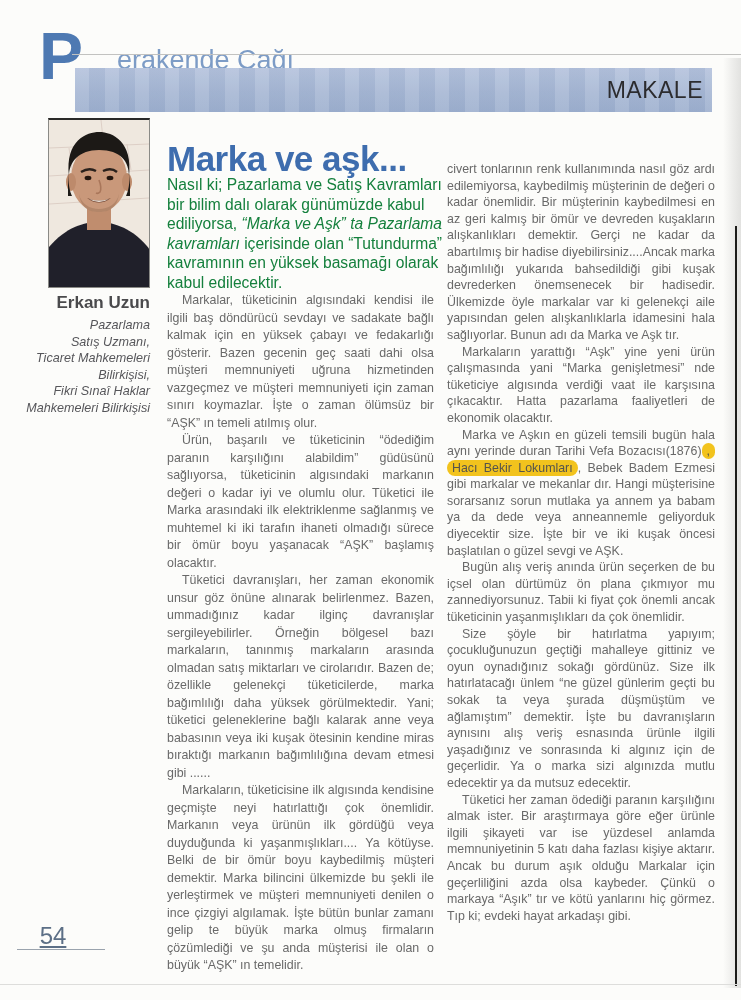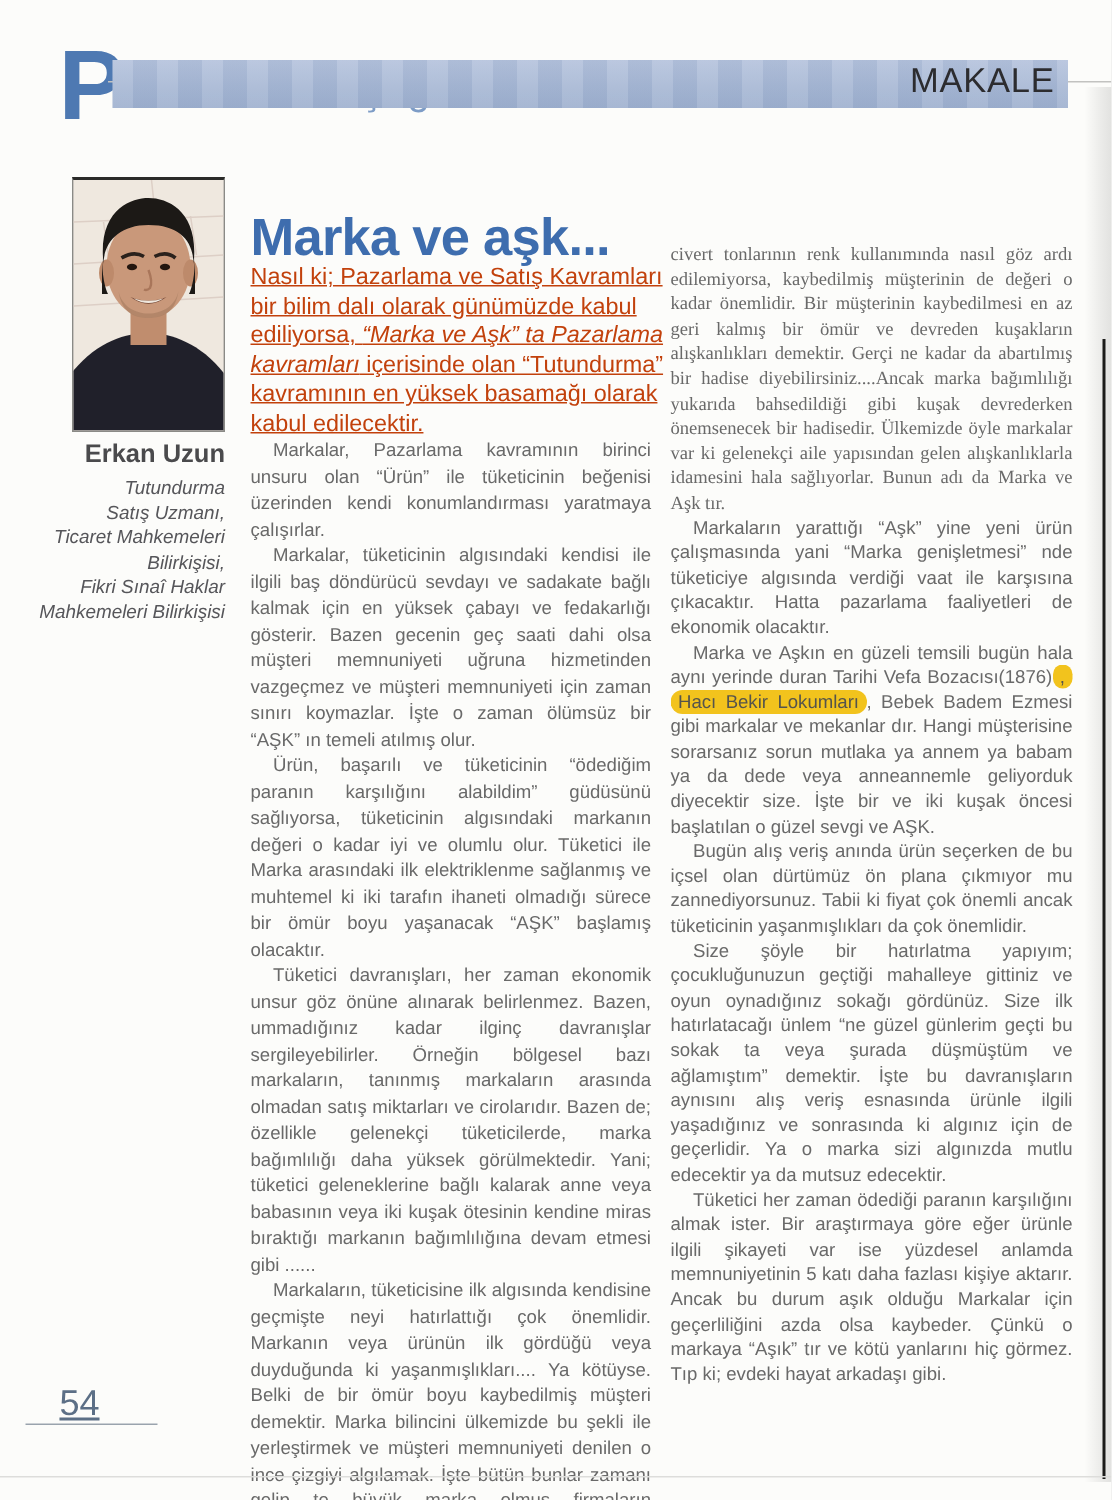--- a/index.html
+++ b/index.html
@@ -16,23 +16,23 @@
   .brand-p{
     font-size:66px;font-weight:700;color:#4e79b2;line-height:76px;
     letter-spacing:-2px;
   }
   .brand-rest{
     position:absolute;left:78px;top:27px;
     font-size:27px;color:#7d9cc6;letter-spacing:0px;white-space:nowrap;
   }
   .header-line{position:absolute;left:72px;top:54px;right:0;height:1px;background:#c2c2c0;}
   .makale-bar{
-    position:absolute;left:75px;top:40px;width:637px;height:32px;
+    position:absolute;left:75px;top:68px;width:637px;height:44px;
     background:linear-gradient(to bottom,#b4c2dc 0%,#a6b7d4 55%,#9dafce 100%);
-    display:flex;align-items:flex-start;justify-content:flex-end;
+    display:flex;align-items:center;justify-content:flex-end;
   }
   .makale-bar::before{
     content:"";position:absolute;inset:0;
     background:repeating-linear-gradient(90deg,rgba(255,255,255,.10) 0 14px,rgba(120,140,175,.10) 14px 30px);
   }
   .makale-label{
     position:relative;font-size:23px;color:#2c2c2f;letter-spacing:.5px;
     padding-right:9px;font-weight:400;
   }
   
@@ -46,28 +46,28 @@
   .author-creds div{
     font-size:12.6px;font-style:italic;color:#56565a;line-height:16.6px;
   }
   
   .article-title{
     position:absolute;left:167px;top:116px;width:300px;
     font-size:35px;font-weight:700;color:#3e6dae;letter-spacing:-0.5px;
   }
   .lede{
     position:absolute;left:167px;top:175px;width:276px;
-    font-size:15.6px;line-height:19.6px;color:#c2410c;text-decoration:underline;
+    font-size:15.6px;line-height:19.6px;color:#15803d;
   }
   .lede .it{font-style:italic;}
   .col{position:absolute;font-size:12.4px;color:#696969;text-align:justify;}
   .col p{margin:0;text-indent:15px;}
   .col-mid{left:167px;top:292px;width:267px;line-height:17.5px;}
   .col-right{left:447px;top:161px;width:268px;line-height:16.6px;}
-  .col-right .plist-first p:first-child{text-indent:0;font-family:Liberation Serif, serif;}
+  .col-right .plist-first p:first-child{text-indent:0;}
   .hl{
     background:#f2c31d;border-radius:9px;padding:1px 5px;
     -webkit-box-decoration-break:clone;box-decoration-break:clone;
     color:#55544c;
   }
   
   .page-number{
     position:absolute;left:18px;top:922px;width:70px;text-align:center;
     font-size:24px;color:#5c6f86;text-decoration:underline;
   }
@@ -129,36 +129,35 @@
       <path d="M50,60 q3,8 1,12 q-2,2 -4,1" stroke="#a9765a" stroke-width="1.6" fill="none"></path>
 
       <path d="M38,78 q12,9 24,0 q-12,5 -24,0" fill="#6b3f2e"></path>
       <path d="M40,79 q10,6 20,0 q-10,3 -20,0" fill="#f0e8de"></path>
     </svg>
   </div>
 
   <div class="author-block">
     <div class="author-name">Erkan Uzun</div>
     <div class="author-creds">
-        <div>Tutundurma</div>
+        <div>Pazarlama</div>
         <div>Satış Uzmanı,</div>
         <div>Ticaret Mahkemeleri</div>
         <div>Bilirkişisi,</div>
         <div>Fikri Sınaî Haklar</div>
         <div>Mahkemeleri Bilirkişisi</div>
       </div>
   </div>
 
   <h1 class="article-title">Marka ve aşk...</h1>
   <div class="lede">
     <span>Nasıl ki; Pazarlama ve Satış Kavramları bir bilim dalı olarak günümüzde kabul ediliyorsa, </span><span class="it">“Marka ve Aşk” ta Pazarlama kavramları</span><span> içerisinde olan “Tutundurma” kavramının en yüksek basamağı olarak kabul edilecektir.</span>
   </div>
 
   <div class="col col-mid">
-      <p>Markalar, Pazarlama kavramının birinci unsuru olan “Ürün” ile tüketicinin beğenisi üzerinden  kendi konumlandırması yaratmaya çalışırlar.</p>
       <p>Markalar, tüketicinin algısındaki kendisi ile ilgili baş döndürücü sevdayı ve sadakate bağlı kalmak için en yüksek çabayı ve fedakarlığı gösterir. Bazen gecenin geç saati dahi olsa müşteri memnuniyeti uğruna hizmetinden vazgeçmez ve müşteri memnuniyeti için zaman sınırı koymazlar. İşte o zaman ölümsüz bir “AŞK” ın temeli atılmış olur.</p>
       <p>Ürün, başarılı ve tüketicinin “ödediğim paranın karşılığını alabildim” güdüsünü sağlıyorsa, tüketicinin algısındaki markanın değeri o kadar iyi ve olumlu olur. Tüketici ile Marka arasındaki ilk elektriklenme sağlanmış ve muhtemel ki iki tarafın ihaneti olmadığı sürece bir ömür boyu yaşanacak “AŞK” başlamış olacaktır.</p>
       <p>Tüketici davranışları, her zaman ekonomik unsur göz önüne alınarak belirlenmez. Bazen,  ummadığınız kadar ilginç davranışlar sergileyebilirler. Örneğin bölgesel bazı markaların, tanınmış markaların arasında olmadan satış miktarları ve cirolarıdır. Bazen de; özellikle gelenekçi tüketicilerde, marka bağımlılığı daha yüksek görülmektedir. Yani; tüketici geleneklerine bağlı kalarak anne veya babasının veya iki kuşak ötesinin kendine miras bıraktığı markanın bağımlılığına devam etmesi gibi ......</p>
       <p>Markaların, tüketicisine ilk algısında kendisine geçmişte neyi hatırlattığı çok önemlidir.  Markanın veya ürünün ilk gördüğü veya duyduğunda ki yaşanmışlıkları.... Ya kötüyse. Belki de bir ömür boyu kaybedilmiş müşteri demektir. Marka bilincini ülkemizde bu şekli ile yerleştirmek ve müşteri memnuniyeti denilen o ince çizgiyi algılamak. İşte bütün bunlar zamanı gelip te büyük marka olmuş firmaların çözümlediği ve şu anda müşterisi ile olan o büyük “AŞK” ın temelidir.</p>
     </div>
 
   <div class="col col-right">
     <div class="plist-first">
         <p>civert tonlarının renk kullanımında nasıl göz ardı edilemiyorsa, kaybedilmiş müşterinin de değeri o kadar önemlidir. Bir müşterinin kaybedilmesi en az geri kalmış bir ömür ve devreden kuşakların alışkanlıkları demektir. Gerçi ne kadar da abartılmış bir hadise diyebilirsiniz....Ancak marka bağımlılığı yukarıda bahsedildiği gibi kuşak devrederken önemsenecek bir hadisedir. Ülkemizde öyle markalar var ki gelenekçi aile yapısından gelen alışkanlıklarla idamesini hala sağlıyorlar. Bunun adı da Marka ve Aşk tır.</p>
         <p>Markaların yarattığı “Aşk” yine yeni ürün çalışmasında yani “Marka genişletmesi” nde tüketiciye algısında verdiği vaat ile karşısına çıkacaktır. Hatta pazarlama faaliyetleri de  ekonomik olacaktır.</p>

